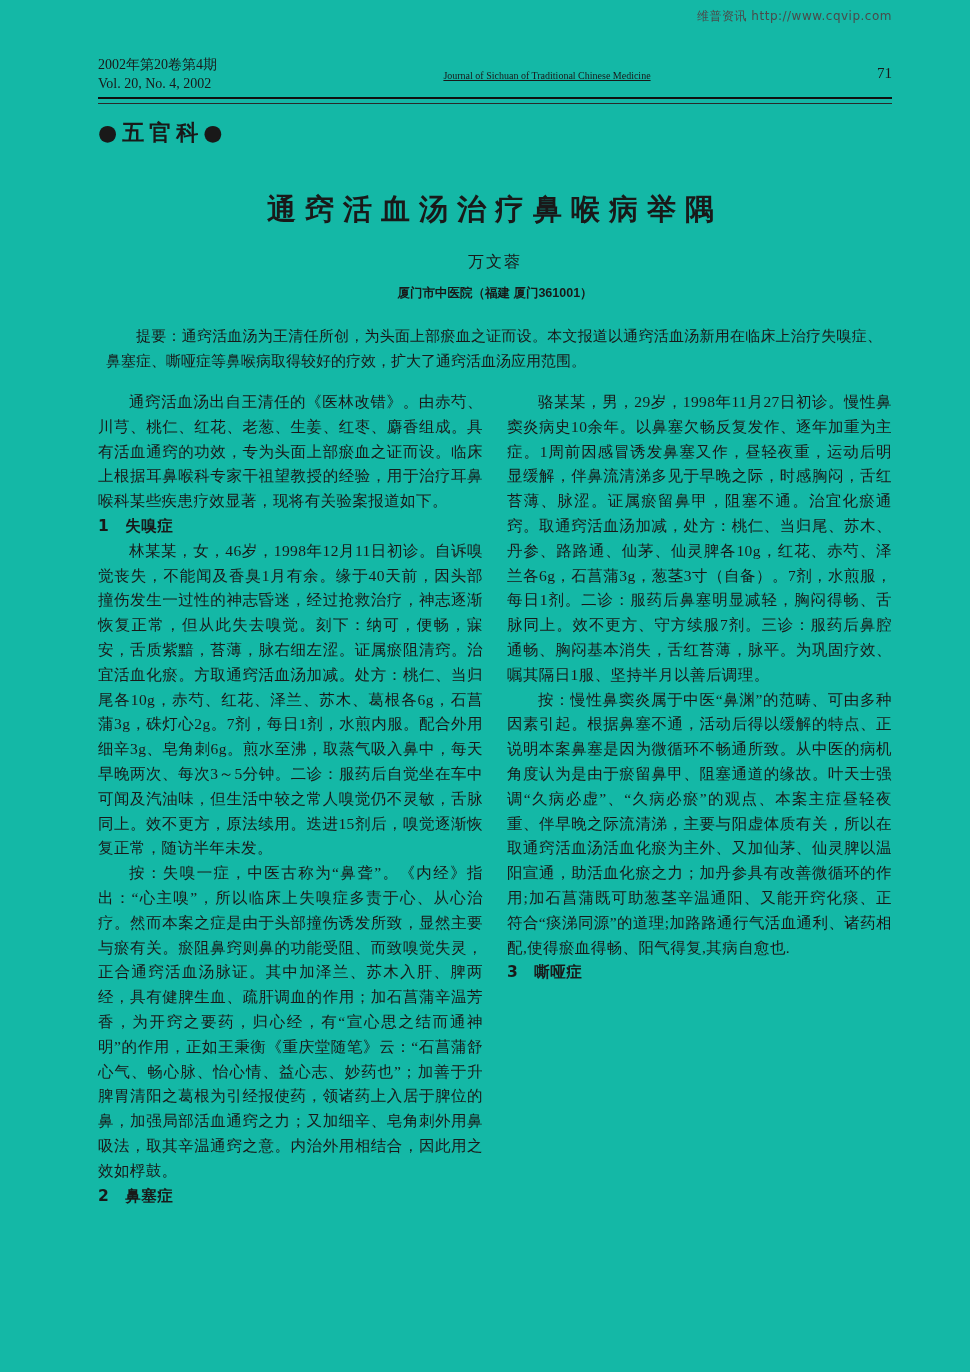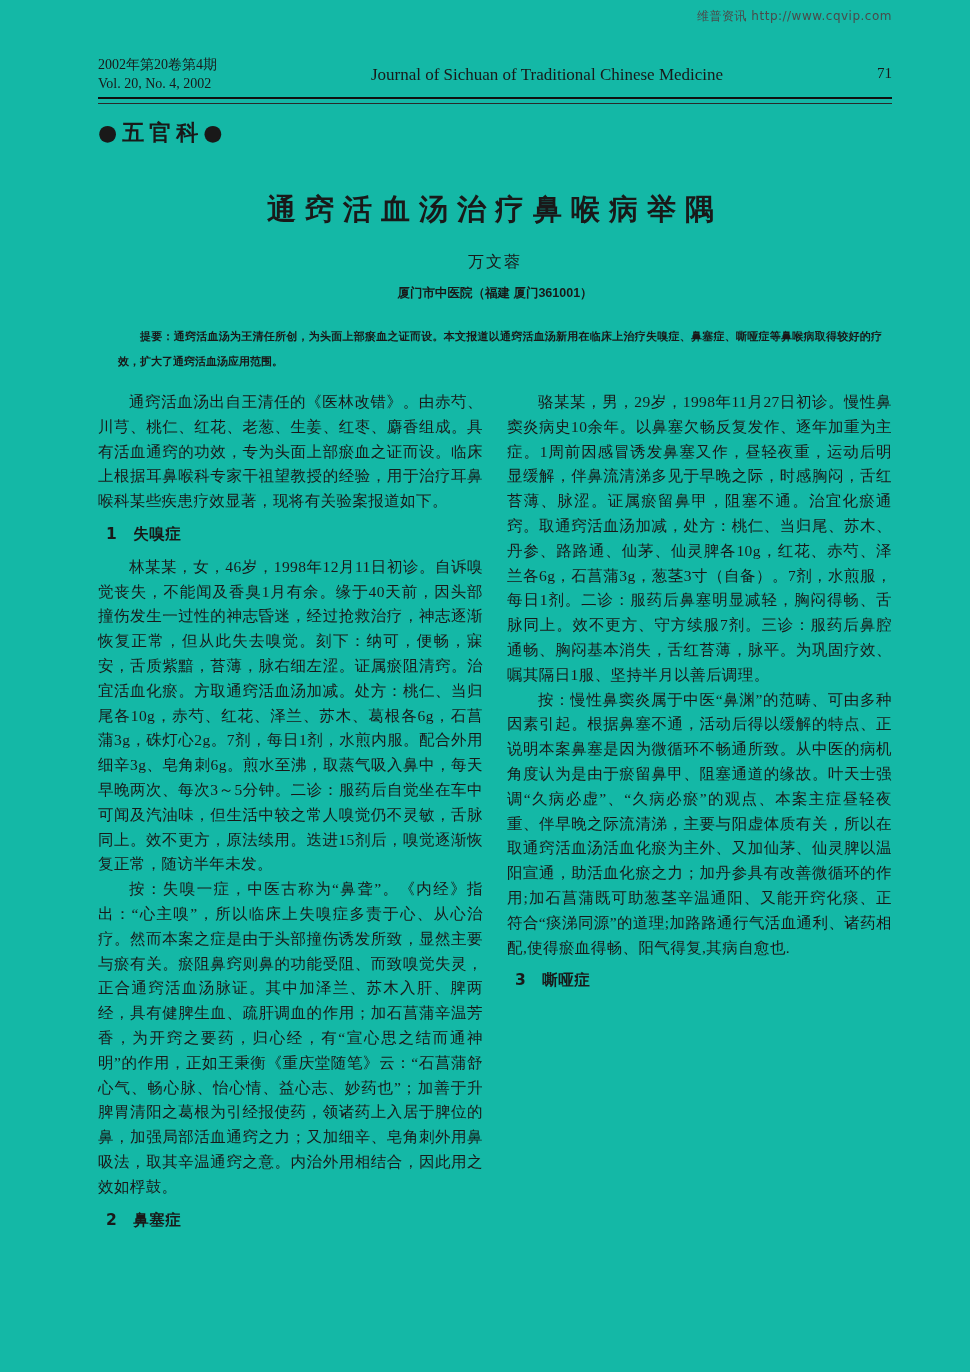--- a/index.html
+++ b/index.html
@@ -24,21 +24,21 @@
   .header{
     display:flex;align-items:center;justify-content:space-between;
     margin-top:55px;
   }
   .hdr-left{font-size:14px;line-height:19px;white-space:nowrap;}
   .hdr-center{text-align:center;flex:1;}
   .journal-cn{
     font-family:"DejaVu Sans",sans-serif;font-weight:bold;
     font-size:19px;letter-spacing:16px;text-indent:16px;
   }
-  .journal-en{font-size:17px;margin-top:2px;}
+  .journal-en{font-size:10px;margin-top:2px;text-decoration:underline;}
   .hdr-right{font-size:15px;padding-bottom:2px;}
   .double-rule{
     margin-top:4px;height:4px;
     border-top:2.5px solid #101010;
     border-bottom:1.2px solid #2a2a2a;
   }
   
   .banner{
     margin-top:14px;
     font-family:"DejaVu Sans",sans-serif;
@@ -51,41 +51,41 @@
     font-weight:bold;font-size:29px;letter-spacing:9px;
   }
   .author{margin-top:22px;text-align:center;font-size:16px;letter-spacing:2px;}
   .affiliation{
     margin-top:12px;text-align:center;
     font-size:12.5px;font-weight:bold;
     font-family:Liberation Sans, sans-serif;
   }
   
   .abstract{
-    margin:22px 10px 0 20px;
-    font-size:11px;line-height:25px;
+    margin:22px 10px 0 8px;
+    font-size:15px;line-height:25px;
     text-align:justify;text-indent:2em;
-    font-weight:bold;
+    font-weight:normal;
   }
   .abstract .lab{font-family:"DejaVu Sans",sans-serif;}
   .keywords{
     margin:2px 10px 0 10px;
     font-size:15px;line-height:25px;text-indent:2em;font-weight:bold;
   }
   .keywords .lab{font-family:"DejaVu Sans",sans-serif;}
   
   .columns{display:flex;gap:24px;margin-top:16px;}
   .col{flex:1;min-width:0;}
   .col p{
     margin:0;font-size:15.5px;line-height:24.8px;
     text-align:justify;text-indent:2em;
     letter-spacing:.4px;
   }
   .col h3{
-    margin:8px;font-size:15.5px;line-height:24.8px;
+    margin:0;font-size:15.5px;line-height:24.8px;
     font-family:"DejaVu Sans",sans-serif;font-weight:bold;
     letter-spacing:.5px;
   }
 </style>
 </head>
 <body>
 
 <div class="page">
 
   <div class="watermark">维普资讯 http://www.cqvip.com</div>

